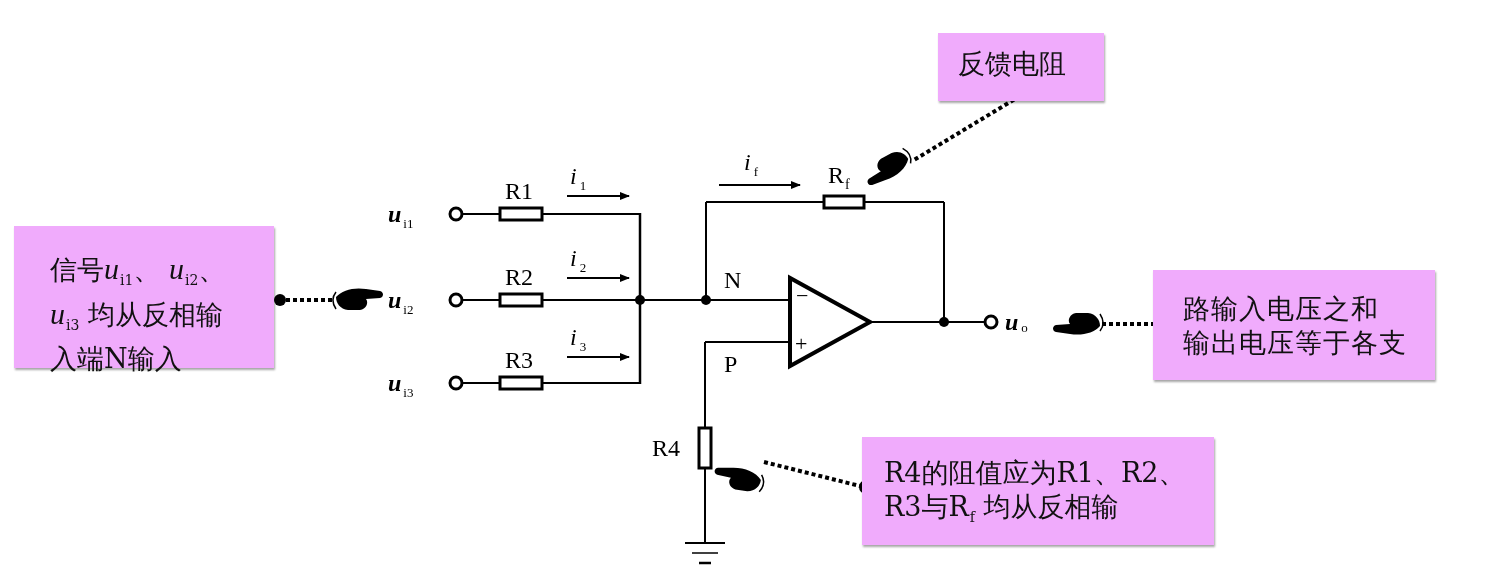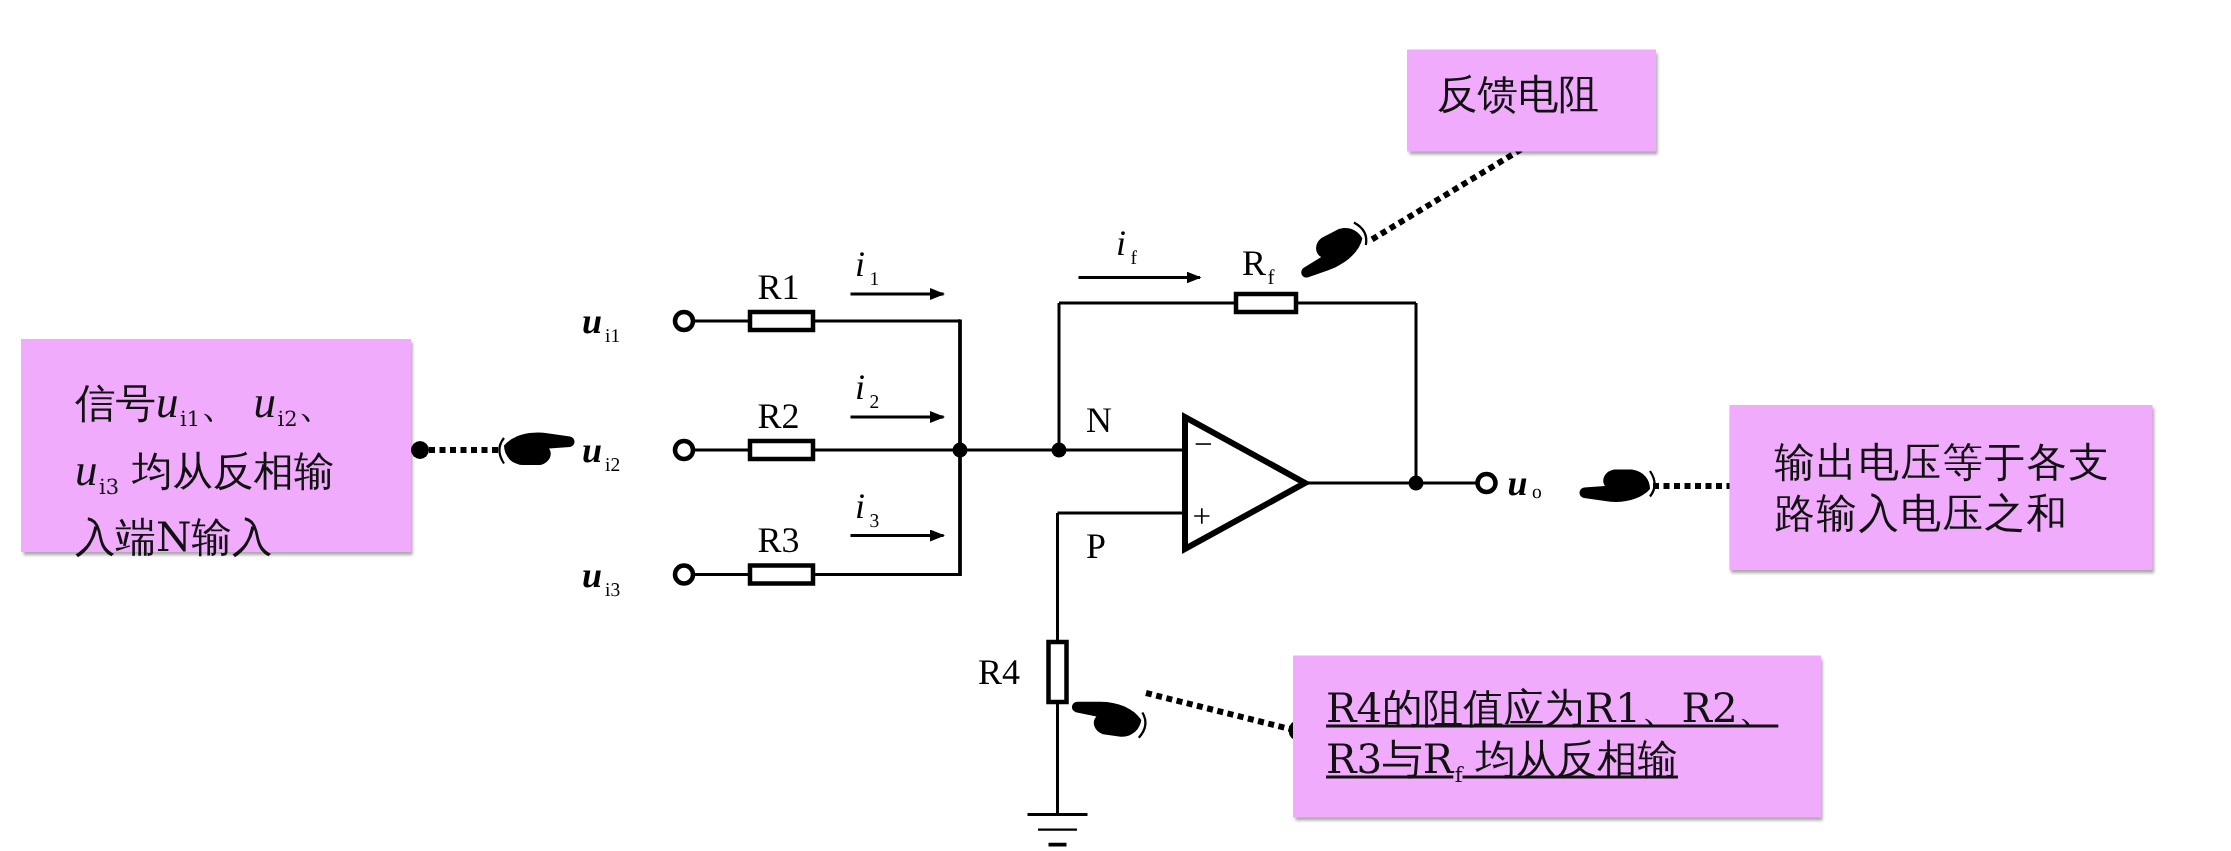--- a/index.html
+++ b/index.html
@@ -8,21 +8,21 @@
     #diagram { position: absolute; left: 0; top: 0; }
     .note { position: absolute; background: #f0abfc; color: #111;
             font-family: "DejaVu Serif", "Liberation Serif", serif;
             font-size: 27px; line-height: 34px; box-sizing: border-box;
             box-shadow: 1px 2px 2px rgba(0,0,0,0.35); }
     .note sub { font-size: 14px; vertical-align: -6px; margin-left: 1px; }
     .note i { font-style: italic; font-family: "Liberation Serif", serif; font-size: 30px; }
     #note-input { left: 14px; top: 226px; width: 260px; height: 142px; padding: 26px 0 0 36px; }
     #note-feedback { left: 938px; top: 33px; width: 166px; height: 68px; padding: 14px 0 0 20px; }
     #note-output { left: 1153px; top: 270px; width: 282px; height: 110px; padding: 22px 0 0 30px; letter-spacing: 1px; }
-    #note-r4 { left: 862px; top: 437px; width: 352px; height: 108px; padding: 19px 0 0 22px; text-decoration: underline; }
+    #note-r4 { left: 862px; top: 437px; width: 352px; height: 108px; padding: 19px 0 0 22px; }
     .lbl { font-family: "Liberation Serif", "DejaVu Serif", serif; }
   </style>
 </head>
 <body>
 
 <svg id="diagram" width="1487" height="567" viewBox="0 0 1487 567">
   <defs>
     <marker id="arrowhead" markerWidth="10" markerHeight="8" refX="9" refY="4" orient="auto" markerUnits="userSpaceOnUse">
       <path d="M0,0 L10,4 L0,8 Z" fill="#000"></path>
     </marker>
@@ -147,20 +147,20 @@
   <div><span>信号</span><i>u</i><sub>i1</sub><span>、</span> <i>u</i><sub>i2</sub><span>、</span></div>
   <div><i>u</i><sub>i3</sub><span> 均从反相输</span></div>
   <div>入端N输入</div>
 </div>
 
 <div class="note" id="note-feedback">
   <div>反馈电阻</div>
 </div>
 
 <div class="note" id="note-output">
+  <div>路输入电压之和</div>
   <div>输出电压等于各支</div>
-  <div>路输入电压之和</div>
 </div>
 
 <div class="note" id="note-r4">
   <div>R4的阻值应为R1、R2、</div>
   <div><span>R3与R</span><sub>f</sub><span> 均从反相输</span></div>
 </div>
 
 </body></html>

